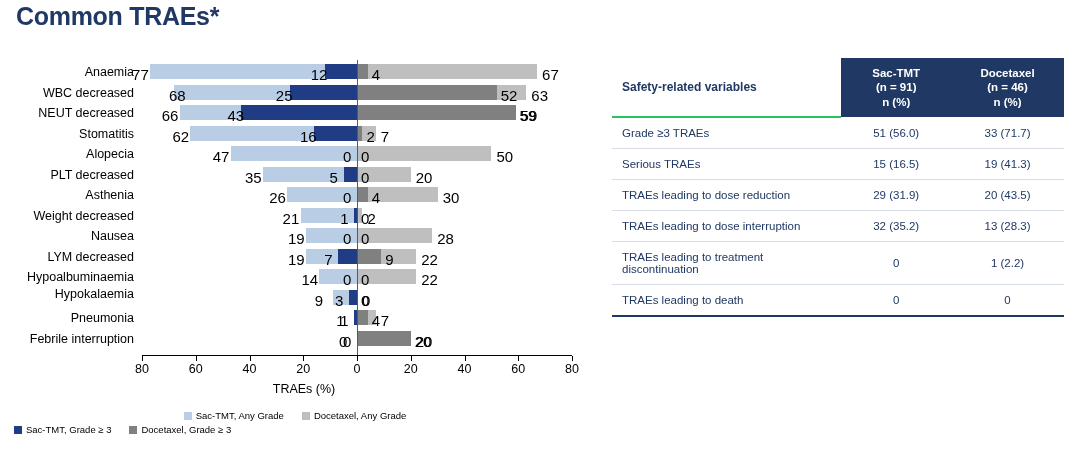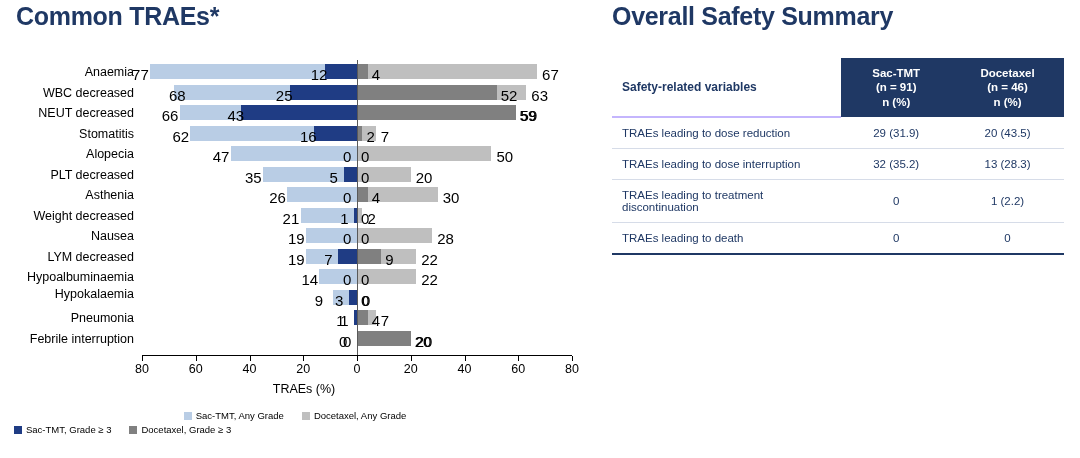--- a/index.html
+++ b/index.html
@@ -80,21 +80,21 @@
   .table-wrap{position:absolute;left:612px;top:58px;width:452px;}
   table{border-collapse:collapse;width:452px;}
   th,td{font-size:11.5px;}
   .th-var{
     background:#ffffff;
     color:#1F3864;
     font-weight:bold;
     text-align:left;
     padding:10px 10px;
     font-size:12px;
-    border-bottom:2px solid #c4b5fd;
+    border-bottom:2px solid #22c55e;
     width:228px;
   }
   .th-col{
     background:#1F3864;
     color:#ffffff;
     font-weight:bold;
     text-align:center;
     padding:8px 4px;
     line-height:1.25;
     width:112px;
@@ -114,21 +114,20 @@
   }
   tr.bold td{font-weight:bold;}
   tr.last td{border-bottom:2px solid #1F3864;}
 </style>
 </head>
 <body>
 
 <div class="page">
 
   <div class="title" id="title-left">Common TRAEs*</div>
-  <div class="title" id="title-right">Overall Safety Summary</div>
 
   <div class="chart-wrap">
     <div class="plot" id="plot">
         <div class="rowlabel" style="left: 0px; top: 7px; width: 120px;">Anaemia</div>
         <div class="bar any-sac" style="left: 136.062px; top: 6px; width: 206.938px; height: 15px;"></div>
         <div class="bar g3-sac" style="left: 310.75px; top: 6px; width: 32.25px; height: 15px;"></div>
         <div class="bar any-doc" style="left: 343px; top: 6px; width: 180.062px; height: 15px;"></div>
         <div class="bar g3-doc" style="left: 343px; top: 6px; width: 10.75px; height: 15px;"></div>
         <div class="vval" style="top: 8px; left: 118.062px;">77</div>
         <div class="vval" style="top: 8px; left: 296.75px;">12</div>
@@ -282,20 +281,30 @@
           </th>
           <th class="th-col">
             <div>Docetaxel</div>
             <div>(n = 46)</div>
             <div>n (%)</div>
           </th>
         </tr>
       </thead>
       <tbody id="table-body">
           <tr>
+            <td class="var">Grade ≥3 TRAEs</td>
+            <td class="val">51 (56.0)</td>
+            <td class="val">33 (71.7)</td>
+          </tr>
+          <tr>
+            <td class="var">Serious TRAEs</td>
+            <td class="val">15 (16.5)</td>
+            <td class="val">19 (41.3)</td>
+          </tr>
+          <tr>
             <td class="var">TRAEs leading to dose reduction</td>
             <td class="val">29 (31.9)</td>
             <td class="val">20 (43.5)</td>
           </tr>
           <tr>
             <td class="var">TRAEs leading to dose interruption</td>
             <td class="val">32 (35.2)</td>
             <td class="val">13 (28.3)</td>
           </tr>
           <tr>

